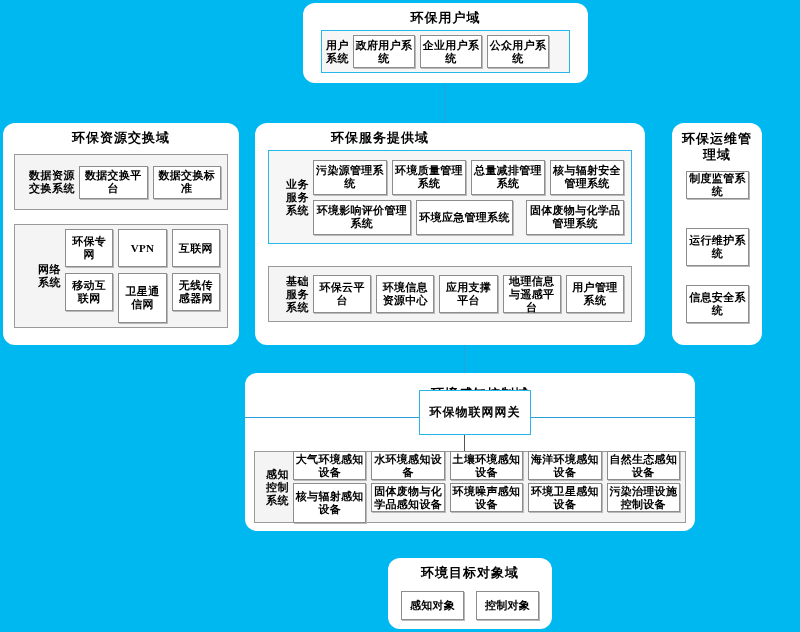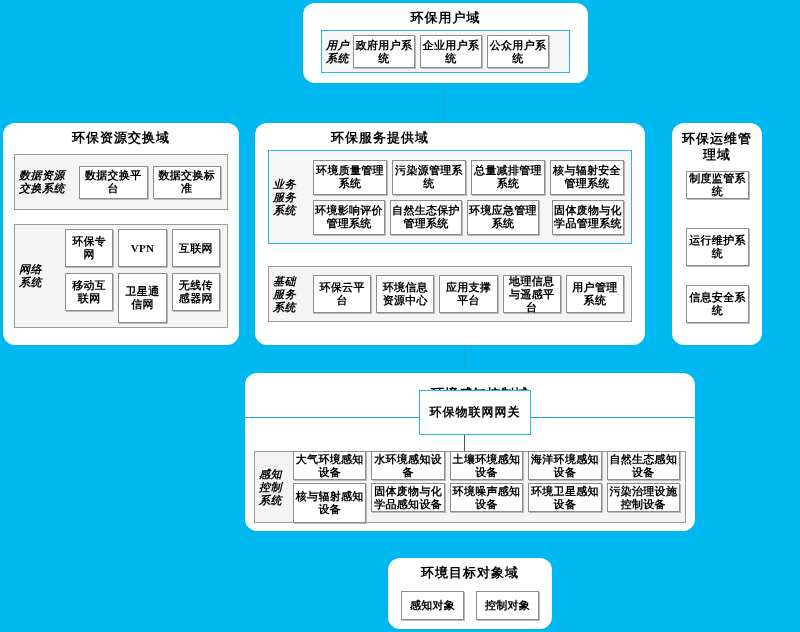--- a/index.html
+++ b/index.html
@@ -35,25 +35,24 @@
     background:#f4f4f4;
     border:1px solid #9a9a9a;
     box-sizing:border-box;
     display:flex;
     align-items:center;
   }
   .group.cyan{border:1px solid #29b6e8;background:#f6f6f6;}
   .group-label{
     font-size:11px;
     line-height:13px;
-    text-align:left;
+    text-align:right;
     padding:0 4px;
     flex:0 0 auto;
     letter-spacing:0.5px;
-    font-style:italic;
   }
   .group-body{flex:1 1 auto;display:flex;flex-direction:column;gap:4px;padding:4px;}
   .row{display:flex;gap:5px;}
 
   
   .box{
     background:#ffffff;
     border:1px solid #8d8d8d;
     box-shadow:1px 1px 0 #b9b9b9;
     box-sizing:border-box;
@@ -170,38 +169,35 @@
 
     <div class="group cyan" style="left:13px;top:27px;width:364px;height:94px;position:absolute;">
       <div class="group-label" style="width:36px;">
         <div>业务</div>
         <div>服务</div>
         <div>系统</div>
       </div>
       <div class="group-body" style="padding:6px 7px 6px 0;gap:5px;">
         <div class="row">
           <div class="box" style="flex:1;height:35px;">
+            <span>污染源管理系统</span>
+          </div>
+          <div class="box" style="flex:1;height:35px;">
             <span>环境质量管理系统</span>
           </div>
           <div class="box" style="flex:1;height:35px;">
-            <span>污染源管理系统</span>
-          </div>
-          <div class="box" style="flex:1;height:35px;">
             <span>总量减排管理系统</span>
           </div>
           <div class="box" style="flex:1;height:35px;">
             <span>核与辐射安全管理系统</span>
           </div>
         </div>
         <div class="row">
           <div class="box" style="flex:1;height:35px;">
             <span>环境影响评价管理系统</span>
-          </div>
-          <div class="box" style="flex:1;height:35px;">
-            <span>自然生态保护管理系统</span>
           </div>
           <div class="box" style="flex:1;height:35px;">
             <span>环境应急管理系统</span>
           </div>
           <div class="box" style="flex:1;height:35px;margin-left:8px;">
             <span>固体废物与化学品管理系统</span>
           </div>
         </div>
       </div>
     </div>

